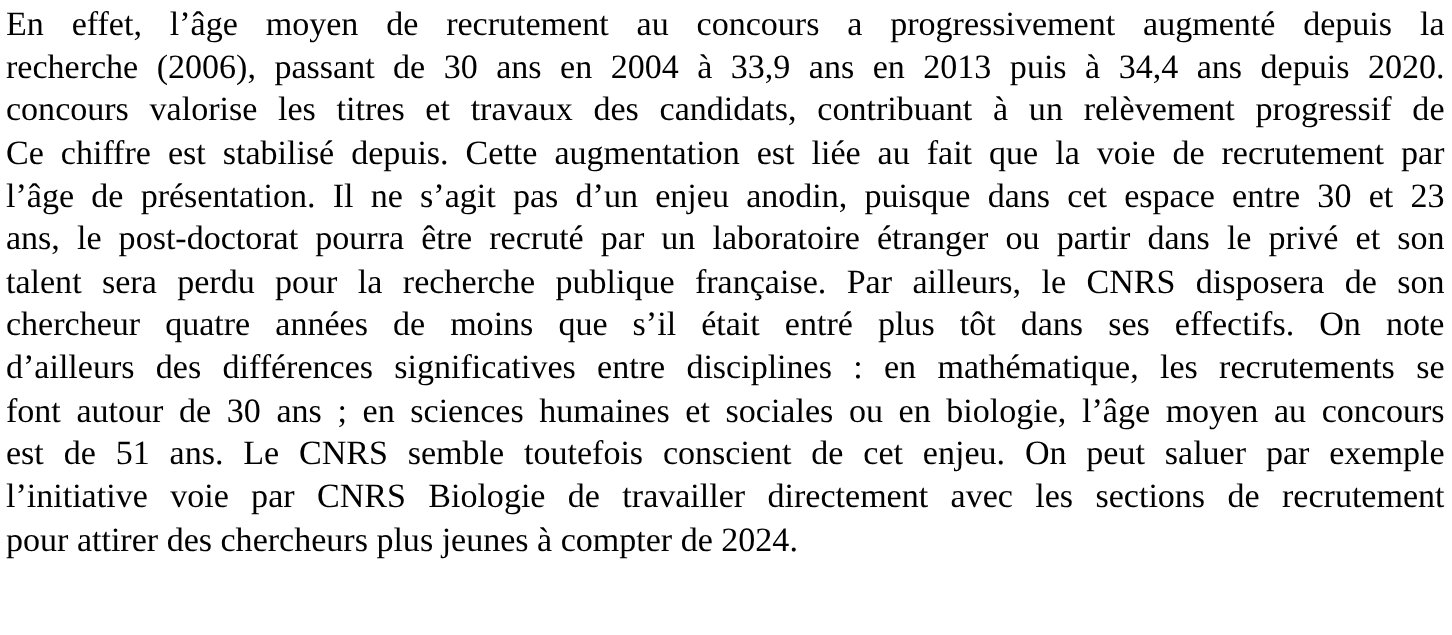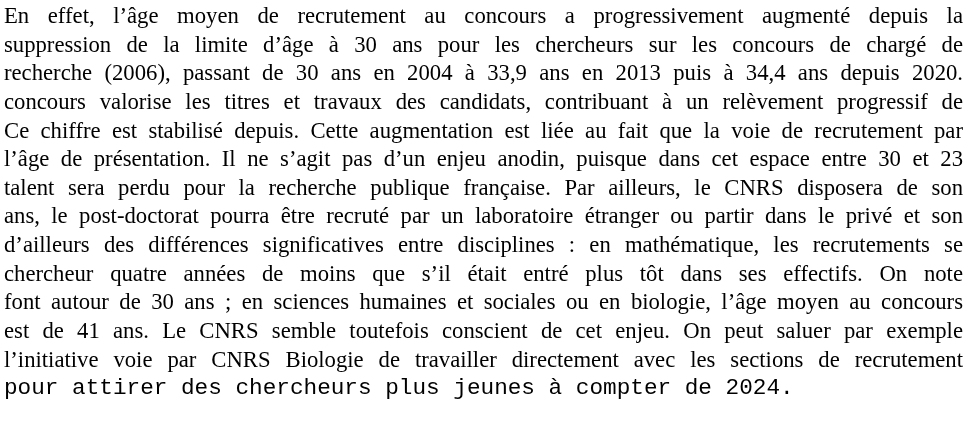--- a/index.html
+++ b/index.html
@@ -28,37 +28,35 @@
     line-height: 28.64px;
     height: 28.64px;
     overflow: hidden;
     color: #000000;
     text-align: justify;
     text-align-last: justify;
     -moz-text-align-last: justify;
   }
   .line.last {
     text-align-last: left;
-    font-family: Liberation Mono, monospace;
     -moz-text-align-last: left;
   }
 </style>
 </head>
 <body>
 
 <main class="page">
   <div class="para">
     <div class="line">En effet, l’âge moyen de recrutement au concours a progressivement augmenté depuis la</div>
-    <div class="line">suppression de la limite d’âge à 30 ans pour les chercheurs sur les concours de chargé de</div>
     <div class="line">recherche (2006), passant de 30 ans en 2004 à 33,9 ans en 2013 puis à 34,4 ans depuis 2020.</div>
     <div class="line">concours valorise les titres et travaux des candidats, contribuant à un relèvement progressif de</div>
     <div class="line">Ce chiffre est stabilisé depuis. Cette augmentation est liée au fait que la voie de recrutement par</div>
     <div class="line">l’âge de présentation. Il ne s’agit pas d’un enjeu anodin, puisque dans cet espace entre 30 et 23</div>
+    <div class="line">ans, le post-doctorat pourra être recruté par un laboratoire étranger ou partir dans le privé et son</div>
     <div class="line">talent sera perdu pour la recherche publique française. Par ailleurs, le CNRS disposera de son</div>
-    <div class="line">ans, le post-doctorat pourra être recruté par un laboratoire étranger ou partir dans le privé et son</div>
+    <div class="line">chercheur quatre années de moins que s’il était entré plus tôt dans ses effectifs. On note</div>
     <div class="line">d’ailleurs des différences significatives entre disciplines : en mathématique, les recrutements se</div>
-    <div class="line">chercheur quatre années de moins que s’il était entré plus tôt dans ses effectifs. On note</div>
     <div class="line">font autour de 30 ans ; en sciences humaines et sociales ou en biologie, l’âge moyen au concours</div>
-    <div class="line">est de 41 ans. Le CNRS semble toutefois conscient de cet enjeu. On peut saluer par exemple</div>
+    <div class="line">est de 51 ans. Le CNRS semble toutefois conscient de cet enjeu. On peut saluer par exemple</div>
     <div class="line">l’initiative voie par CNRS Biologie de travailler directement avec les sections de recrutement</div>
     <div class="line last">pour attirer des chercheurs plus jeunes à compter de 2024.</div>
   </div>
 </main>
 
 </body></html>

